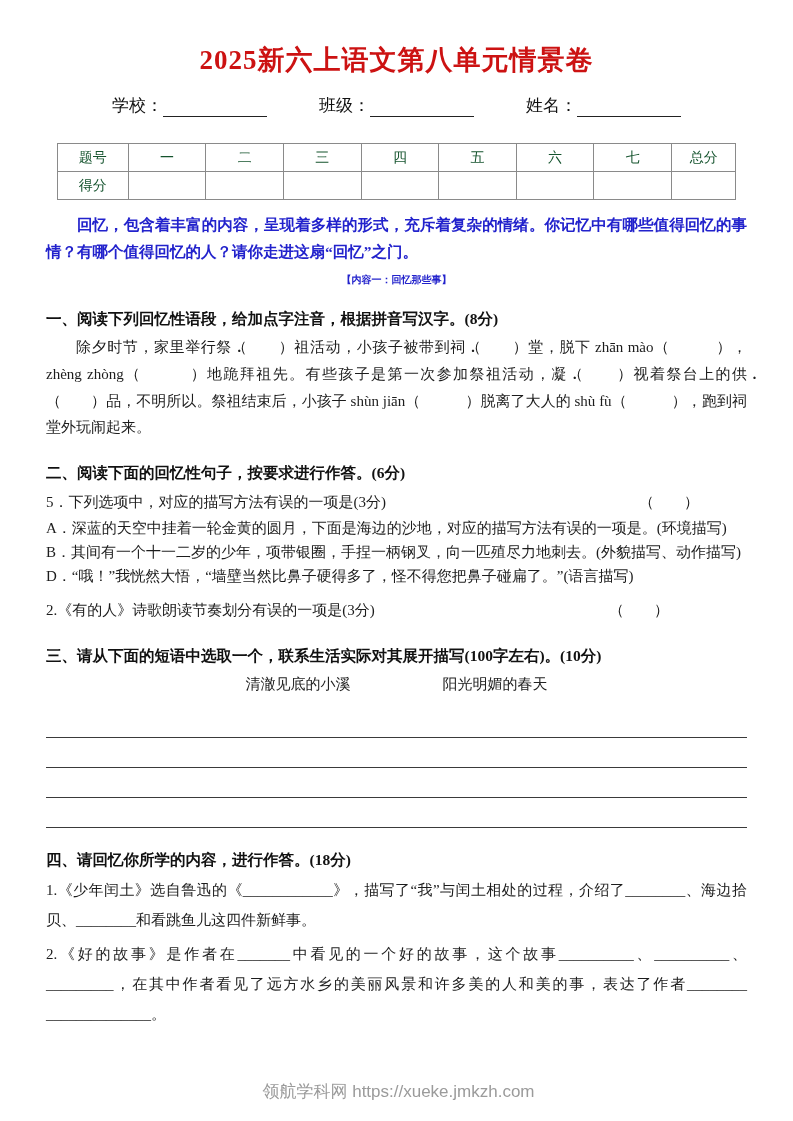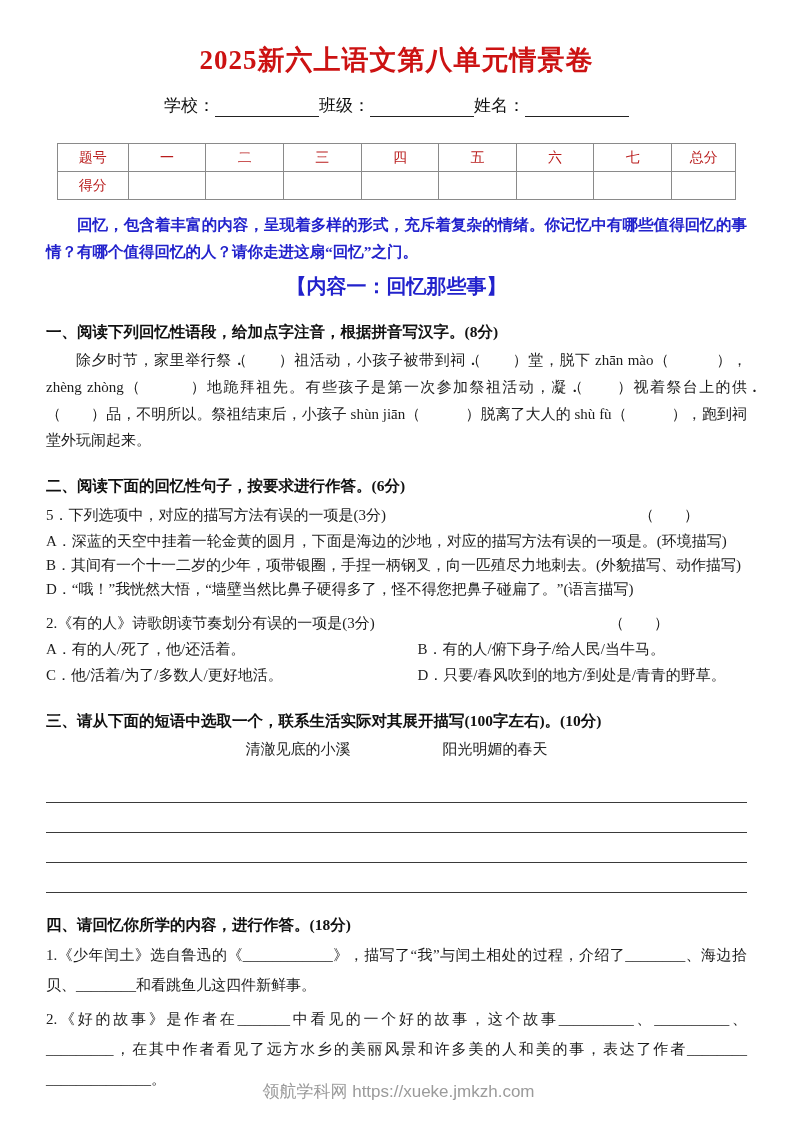--- a/index.html
+++ b/index.html
@@ -7,42 +7,42 @@
   .page {
     width:793px; height:1121px; margin:0 auto; background:#ffffff;
     font-family:"Liberation Serif","DejaVu Serif",serif;
     color:#1c1c1c; padding:30px 46px 0 46px; overflow:hidden; position:relative;
   }
   .title {
     text-align:center; font-size:27px; font-weight:bold; color:#cc1212;
     letter-spacing:1px; margin-top:12px;
   }
   .head-fields {
-    display:flex; justify-content:center; margin-top:16px;
+    display:flex; justify-content:center; gap:52px; margin-top:16px;
     font-size:17px; color:#111;
   }
   .head-field { display:flex; align-items:flex-end; }
   .blank-line {
     display:inline-block; width:104px; border-bottom:1.5px solid #222; height:19px;
   }
   table.score {
     width:97%; margin:26px auto 0; border-collapse:collapse; table-layout:fixed;
-    font-size:14px; color:#b91c1c;
+    font-size:14px; color:#14532d;
   }
   table.score td {
     border:1px solid #8a8a8a; height:28px; text-align:center; vertical-align:middle;
   }
   table.score td:first-child { width:10.5%; }
   table.score td:last-child { width:9.5%; }
   .intro {
     margin-top:12px; color:#2222cc; font-weight:bold; font-size:15.5px;
     line-height:1.72; text-indent:2em; text-align:justify;
   }
   .banner {
-    text-align:center; color:#2222cc; font-weight:bold; font-size:20px; margin-top:8px;
+    text-align:center; color:#2222cc; font-weight:bold; font-size:10px; margin-top:8px;
   }
   .sec-head { font-size:15.5px; font-weight:bold; margin-top:22px; color:#111; }
   .passage {
     font-size:15px; line-height:1.78; text-indent:2em; text-align:justify; margin-top:4px;
   }
   .dot-under { position:relative; }
   .dot-under::after {
     content:"·"; position:absolute; left:50%; transform:translateX(-50%);
     bottom:-0.62em; font-weight:bold; color:#1c1c1c;
   }
@@ -123,26 +123,20 @@
     <span class="q-bracket">（　　）</span>
   </div>
   <div class="option">A．深蓝的天空中挂着一轮金黄的圆月，下面是海边的沙地，对应的描写方法有误的一项是。(环境描写)</div>
   <div class="option">B．其间有一个十一二岁的少年，项带银圈，手捏一柄钢叉，向一匹殖尽力地刺去。(外貌描写、动作描写)</div>
   <div class="option">D．“哦！”我恍然大悟，“墙壁当然比鼻子硬得多了，怪不得您把鼻子碰扁了。”(语言描写)</div>
 
   <div class="q-line" style="margin-top:10px;gap:44px;">
     <span>2.《有的人》诗歌朗读节奏划分有误的一项是(3分)</span>
     <span class="q2-bracket">（　　）</span>
   </div>
-  <div class="option-grid">
-    <div>A．有的人/死了，他/还活着。</div>
-    <div>B．有的人/俯下身子/给人民/当牛马。</div>
-    <div>C．他/活着/为了/多数人/更好地活。</div>
-    <div>D．只要/春风吹到的地方/到处是/青青的野草。</div>
-  </div>
 
   <div class="sec-head">三、请从下面的短语中选取一个，联系生活实际对其展开描写(100字左右)。(10分)</div>
   <div class="phrase-row">
     <span>清澈见底的小溪</span>
     <span>阳光明媚的春天</span>
   </div>
   <div class="write-area">
     <div class="write-line"></div>
     <div class="write-line"></div>
     <div class="write-line"></div>

